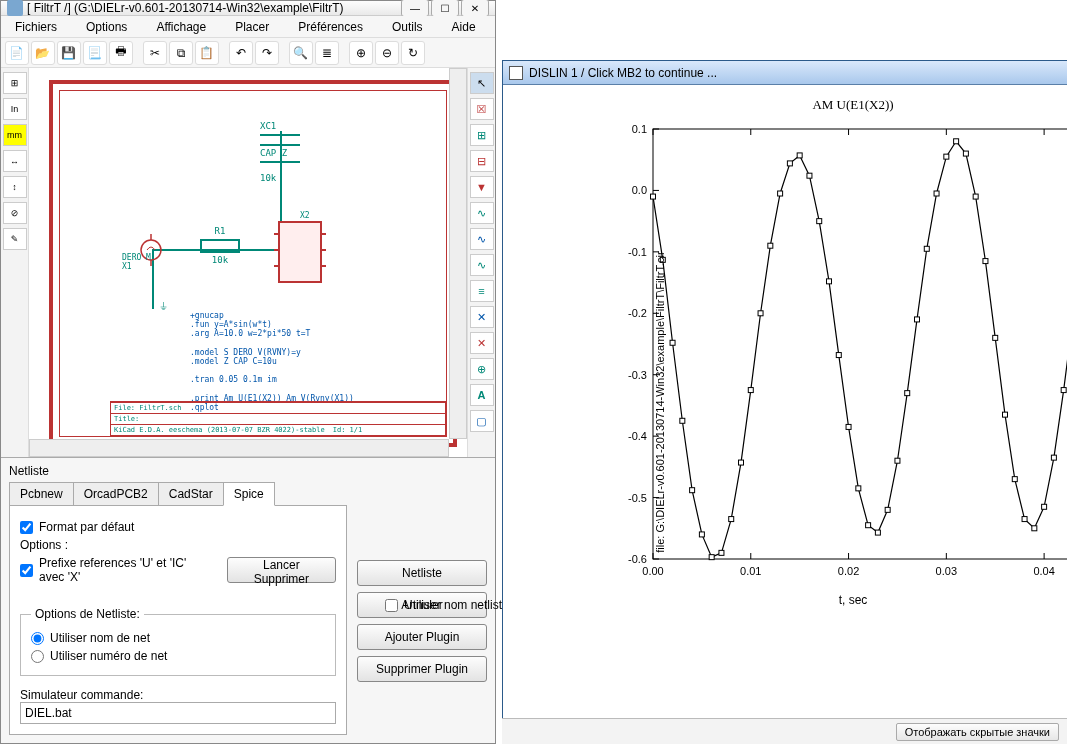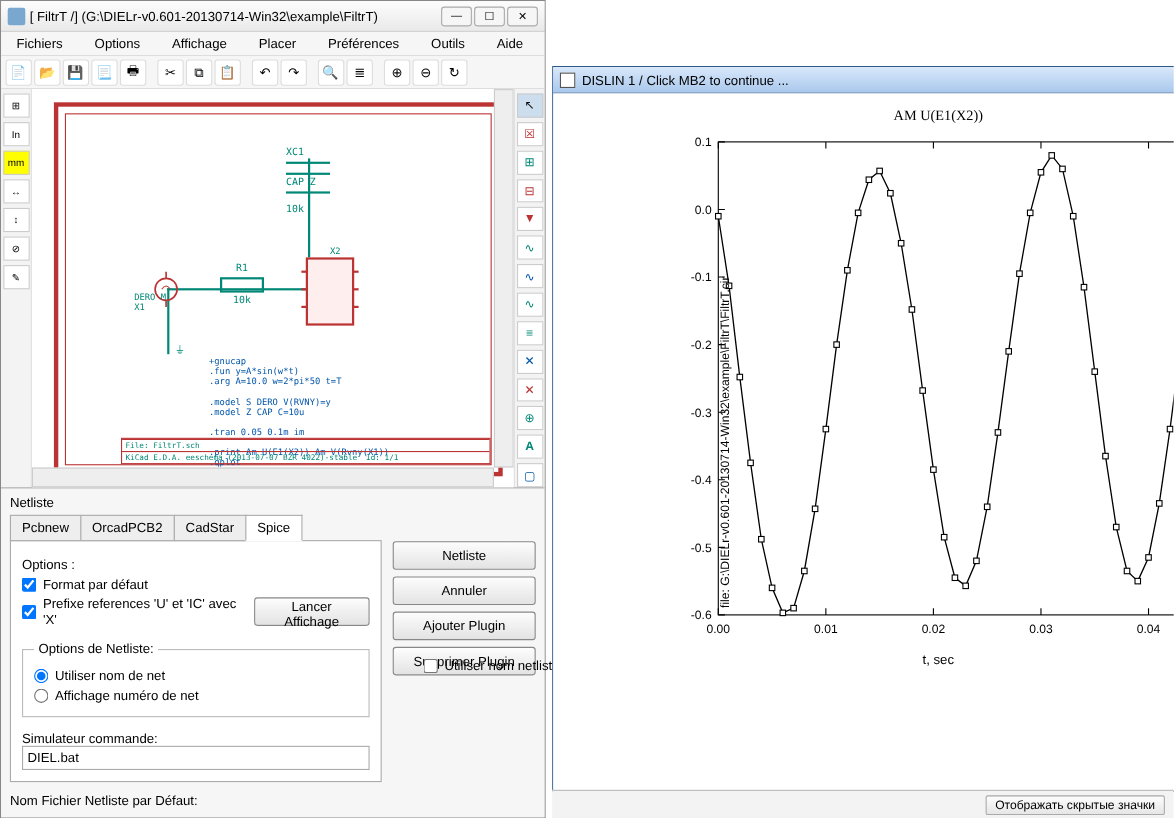--- a/index.html
+++ b/index.html
@@ -18,21 +18,21 @@
 .kicad-win {
   position: absolute;
   left: 0; top: 0;
   width: 496px; height: 744px;
   border: 1px solid #888;
   background: #f0f0f0;
   display: flex;
   flex-direction: column;
 }
 .titlebar {
-  height: 28px;
+  height: 15px;
   background: linear-gradient(#fdfdfd,#e9e9e9);
   border-bottom: 1px solid #ccc;
   display: flex;
   align-items: center;
   padding: 0 6px;
   font-size: 12px;
 }
 .titlebar .icon-slot { width: 16px; height:16px; margin-right:4px; background:#7aa7d0; border-radius:2px;}
 .titlebar .title { flex:1; white-space: nowrap; overflow:hidden; }
 .win-controls { display:flex; gap:2px; }
@@ -78,30 +78,30 @@
 .scroll-v { right:0; top:0; bottom:18px; width:18px; }
 .scroll-h { left:0; right:18px; bottom:0; height:18px; }
 
 
 .netliste-panel {
   border-top:1px solid #aaa;
   background:#f6f6f6;
   padding:4px 8px 8px 8px;
 }
 .netliste-panel h4 { font-weight:normal; font-size:12px; padding:2px 0 4px 0;}
-.netliste-main { display:flex; gap:10px; }
+.netliste-main { display:flex; gap:10px;align-items:center; }
 .nl-left { flex:1; }
 .nl-right { width:130px; display:flex; flex-direction:column; gap:6px; padding-top:24px;}
 .btn { height:26px; border:1px solid #888; background:linear-gradient(#fdfdfd,#e3e3e3); border-radius:3px; font-size:12px; padding:0 10px;}
 .tabs { display:flex; }
 .tab { padding:4px 10px; border:1px solid #aaa; background:#eee; margin-right:-1px; font-size:12px;}
 .tab.active { background:#fff; border-bottom-color:#fff; position:relative; z-index:1;}
 .tab-body { border:1px solid #aaa; background:#fff; padding:10px; margin-top:-1px;}
 .field-row { display:flex; align-items:center; gap:6px; margin:4px 0; font-size:12px;}
-.fieldset { border:1px solid #bbb; padding:6px 10px 8px 10px; margin-top:13px; }
+.fieldset { border:1px solid #bbb; padding:6px 10px 8px 10px; margin-top:23px; }
 .fieldset legend { font-size:12px; padding:0 4px;}
 .text-input { width:100%; height:22px; border:1px solid #aaa; padding:0 4px; background:#fff; font-size:12px;}
 .nl-footer { margin-top:10px; font-size:12px;}
 .nl-extra { position:absolute; left:385px; top:598px; display:flex; align-items:center; gap:6px; font-size:12px;}
 
 
 .dislin-win {
   position: absolute;
   left: 502px; top: 60px;
   width: 668px; height: 660px;
@@ -244,20 +244,23 @@
 .tran 0.05 0.1m im
 
 .print Am U(E1(X2)) Am V(Rvny(X1))
 .qplot</div>
 
           <div class="title-block">
             <div class="row">
                   <span>File: FiltrT.sch</span>
                 </div>
             <div class="row">
+                  <span>Title:</span>
+                </div>
+            <div class="row">
                   <span>KiCad E.D.A.  eeschema (2013-07-07 BZR 4022)-stable</span>
                   <span>Id: 1/1</span>
                 </div>
           </div>
         </div>
       </div>
         </div>
       <div class="scroll-track scroll-v"></div>
       <div class="scroll-track scroll-h"></div>
     </div>
@@ -285,49 +288,48 @@
     <div class="netliste-main">
       <div class="nl-left">
         <div class="tabs">
           <div class="tab">Pcbnew</div>
           <div class="tab">OrcadPCB2</div>
           <div class="tab">CadStar</div>
           <div class="tab active">Spice</div>
         </div>
         <div class="tab-body">
           <div class="field-row">
+            <input type="checkbox" checked="" style="">
+            <span>Format par défaut</span>
+          </div>
+          <div class="field-row">
               <span>Options :</span>
             </div>
           <div class="field-row">
             <input type="checkbox" checked="" style="">
-            <span>Format par défaut</span>
-          </div>
-          <div class="field-row">
-            <input type="checkbox" checked="" style="">
             <span>Prefixe references 'U' et 'IC' avec 'X'</span>
             <span style="flex:1"></span>
-            <button class="btn">Lancer Affichage</button>
+            <button class="btn">Lancer Supprimer</button>
           </div>
           <fieldset class="fieldset">
             <legend>Options de Netliste:</legend>
             <div class="field-row">
               <input type="radio" name="nlopt" checked="" style="">
               <span>Utiliser nom de net</span>
             </div>
             <div class="field-row">
               <input type="radio" name="nlopt" style="">
-              <span>Affichage numéro de net</span>
+              <span>Utiliser numéro de net</span>
             </div>
           </fieldset>
           <div style="margin-top:12px">
             <div>Simulateur commande:</div>
             <input class="text-input" value="DIEL.bat" style="">
           </div>
         </div>
-        <div class="nl-footer">Nom Fichier Netliste par Défaut:</div>
       </div>
       <div class="nl-right">
         <button class="btn">Netliste</button>
         <button class="btn">Annuler</button>
         <button class="btn">Ajouter Plugin</button>
         <button class="btn">Supprimer Plugin</button>
       </div>
     </div>
   </div>
 </div>

